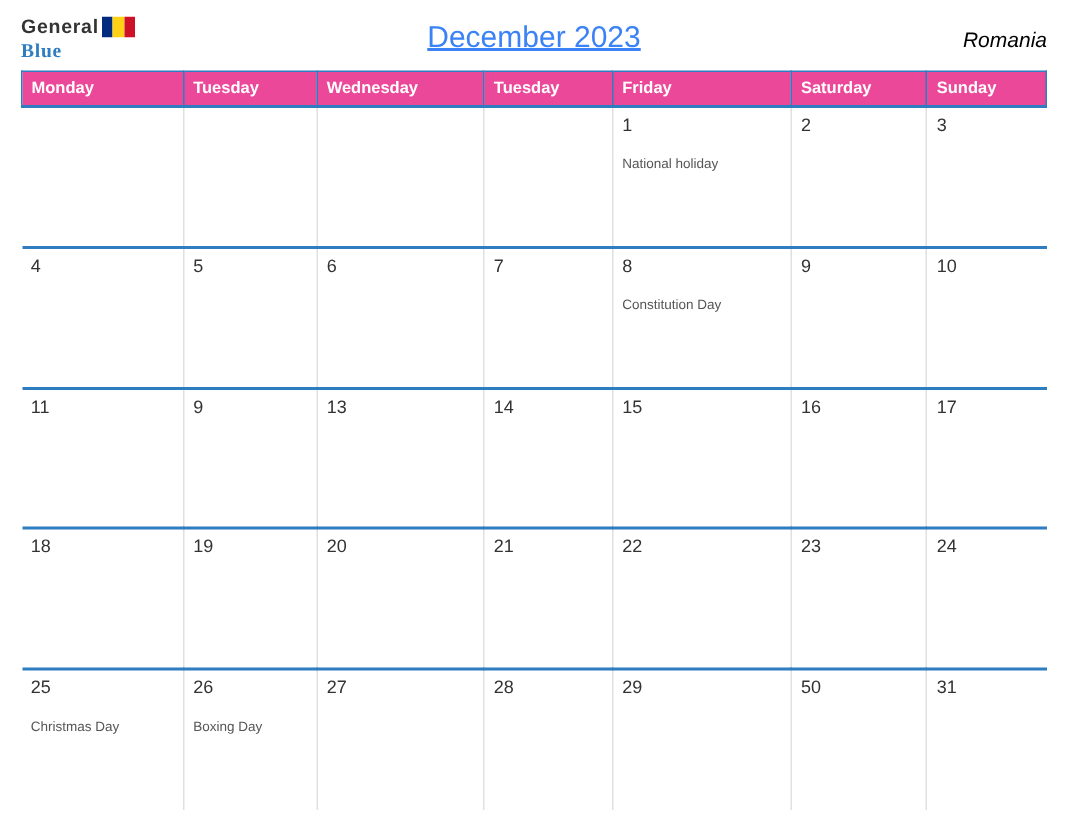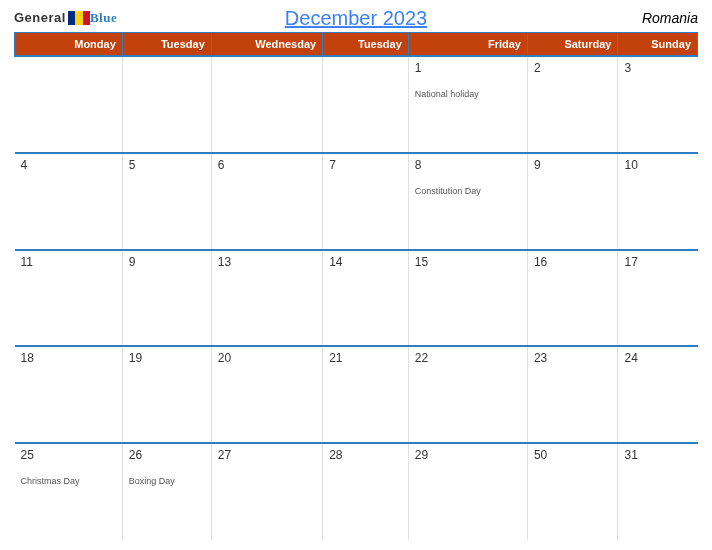--- a/index.html
+++ b/index.html
@@ -72,26 +72,26 @@
       font-style: italic;
     }
 
     .calendar-table {
       width: 100%;
       border-collapse: collapse;
       flex: 1;
     }
 
     .calendar-table thead tr th {
-      background-color: #c2410c;
+      background-color: #ec4899;
       color: #fff;
       font-size: 11px;
       font-weight: bold;
       padding: 5px 6px;
-      text-align: right;
+      text-align: left;
       border: 1px solid #2e7dc0;
     }
 
     .calendar-table tbody tr {
       border-top: 2px solid #2e7dc0;
     }
 
     .calendar-table tbody tr td {
       vertical-align: top;
       padding: 4px 6px;
@@ -119,20 +119,21 @@
       margin-top: 14px;
       display: block;
     }
 
     .even-row td {
       background-color: #f5f5f5;
     }
 
     .logo-wrapper {
       display: flex;
+      flex-direction: column;
       line-height: 1.2;
     }
   </style>
 </head>
 <body>
 
 <div class="page">
   <div class="header">
     <div class="logo-wrapper">
       <div class="logo-top-row">

